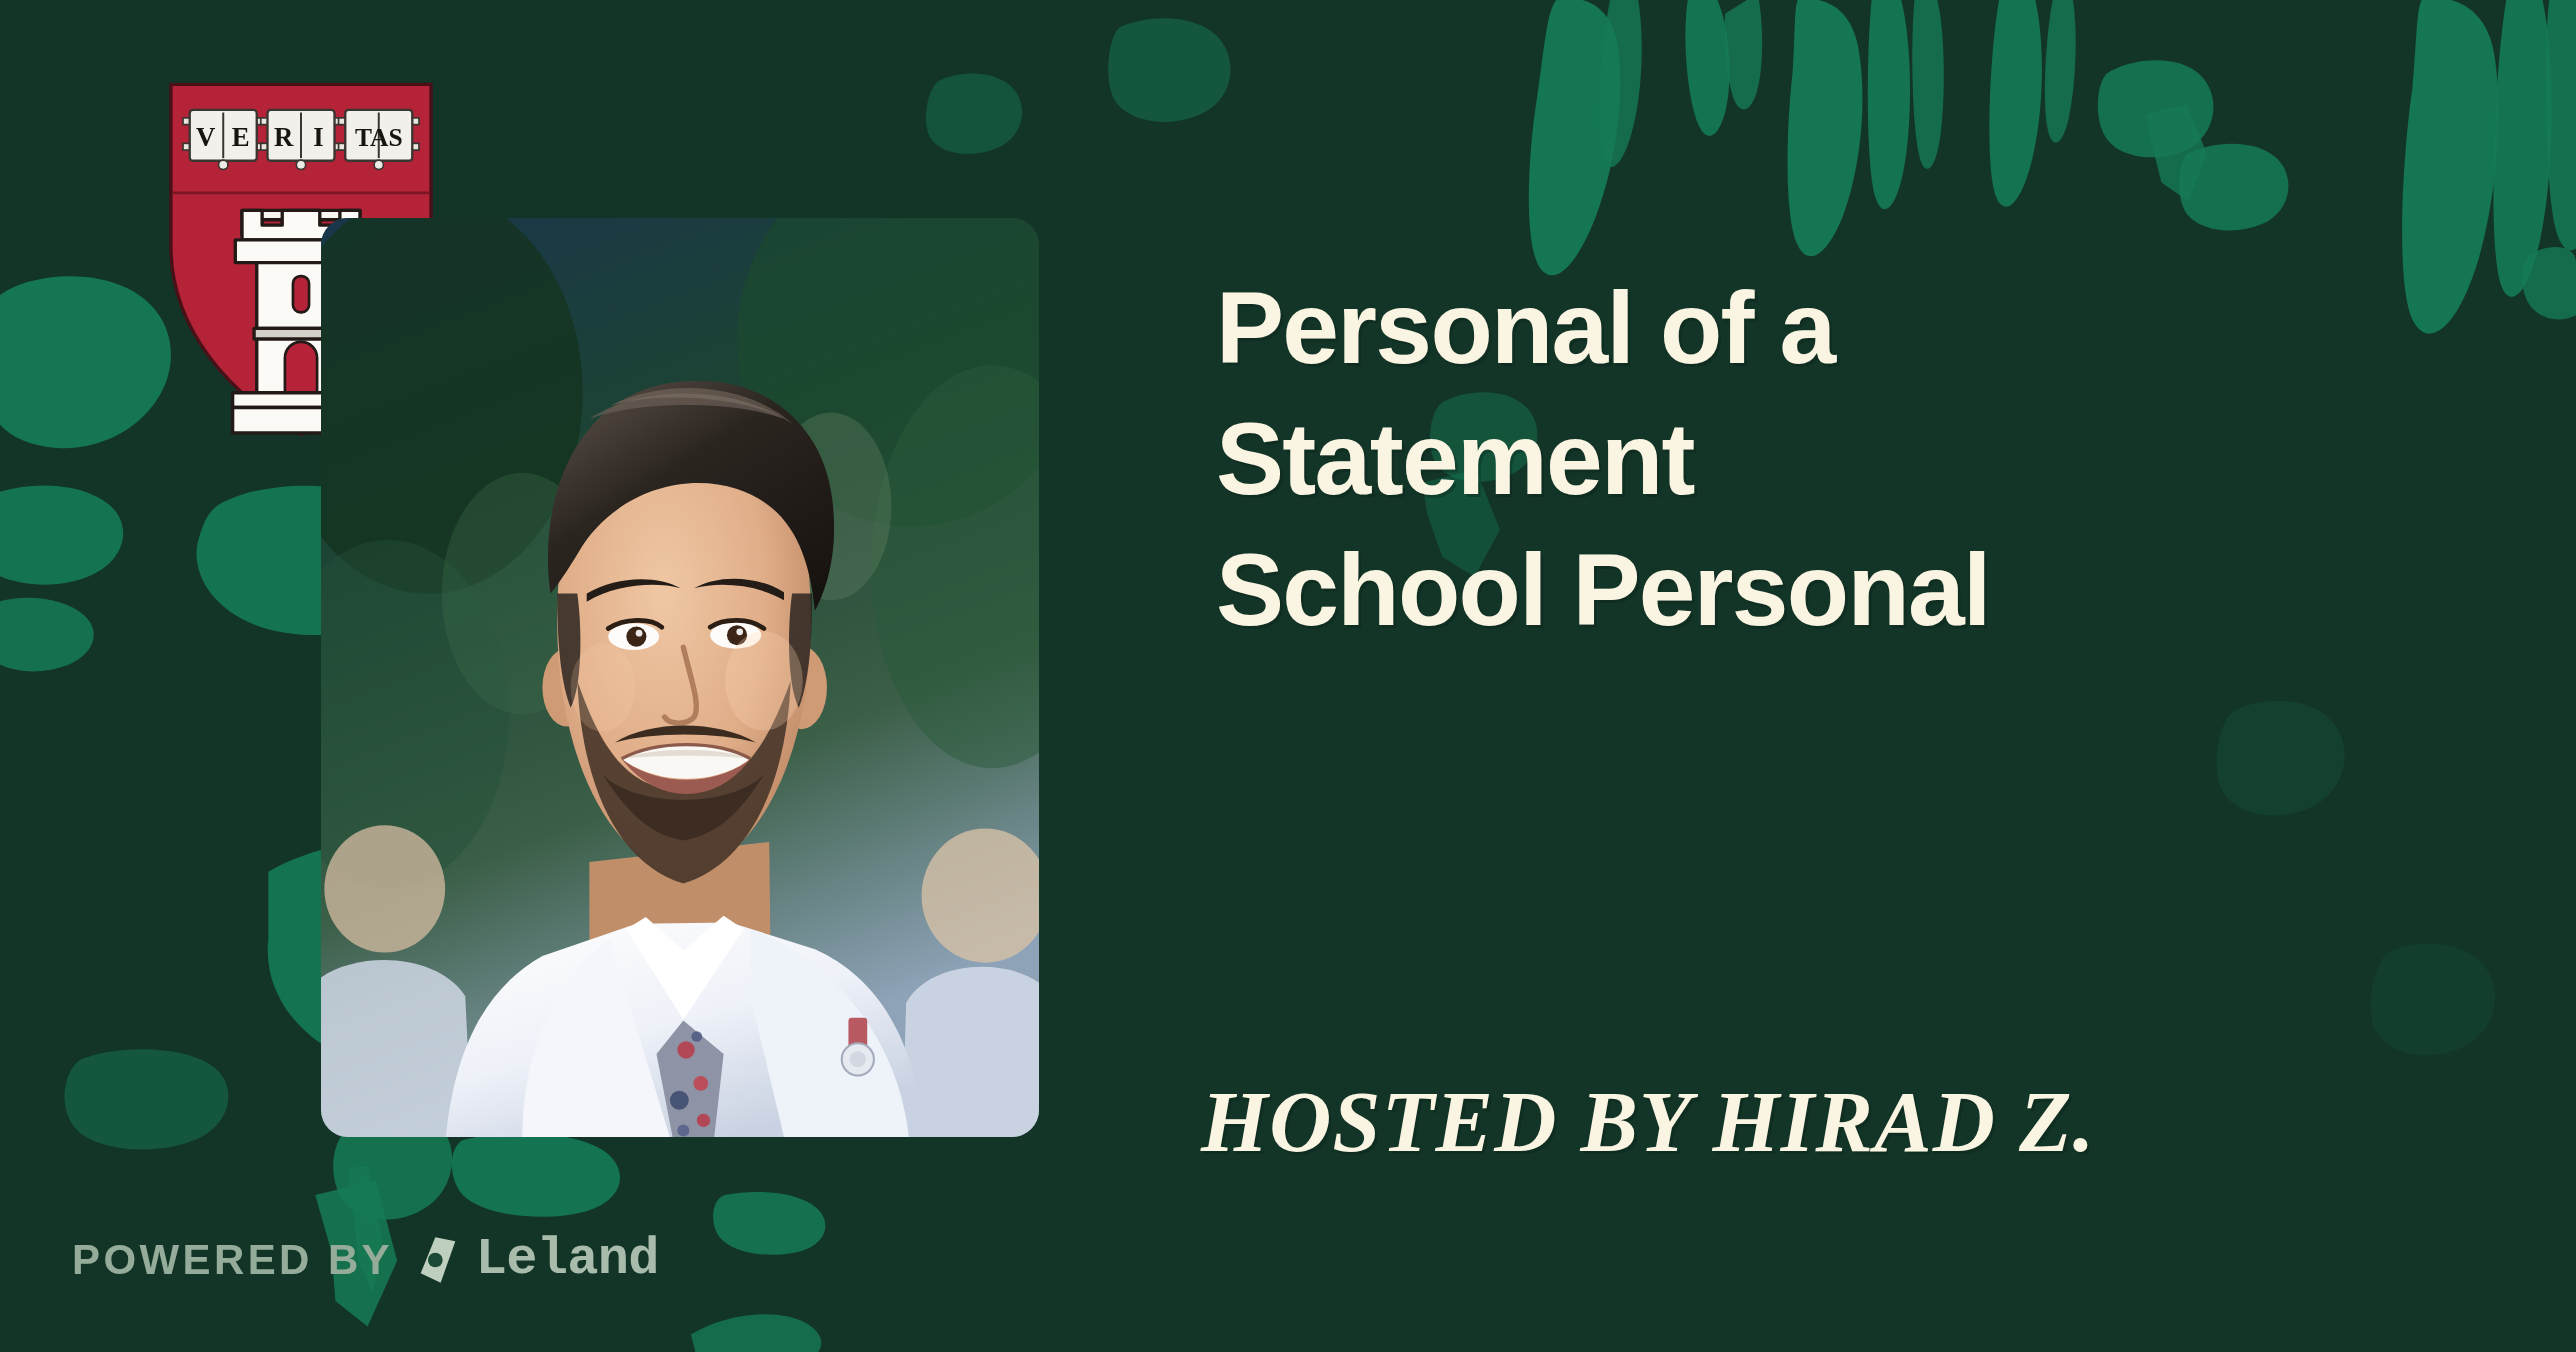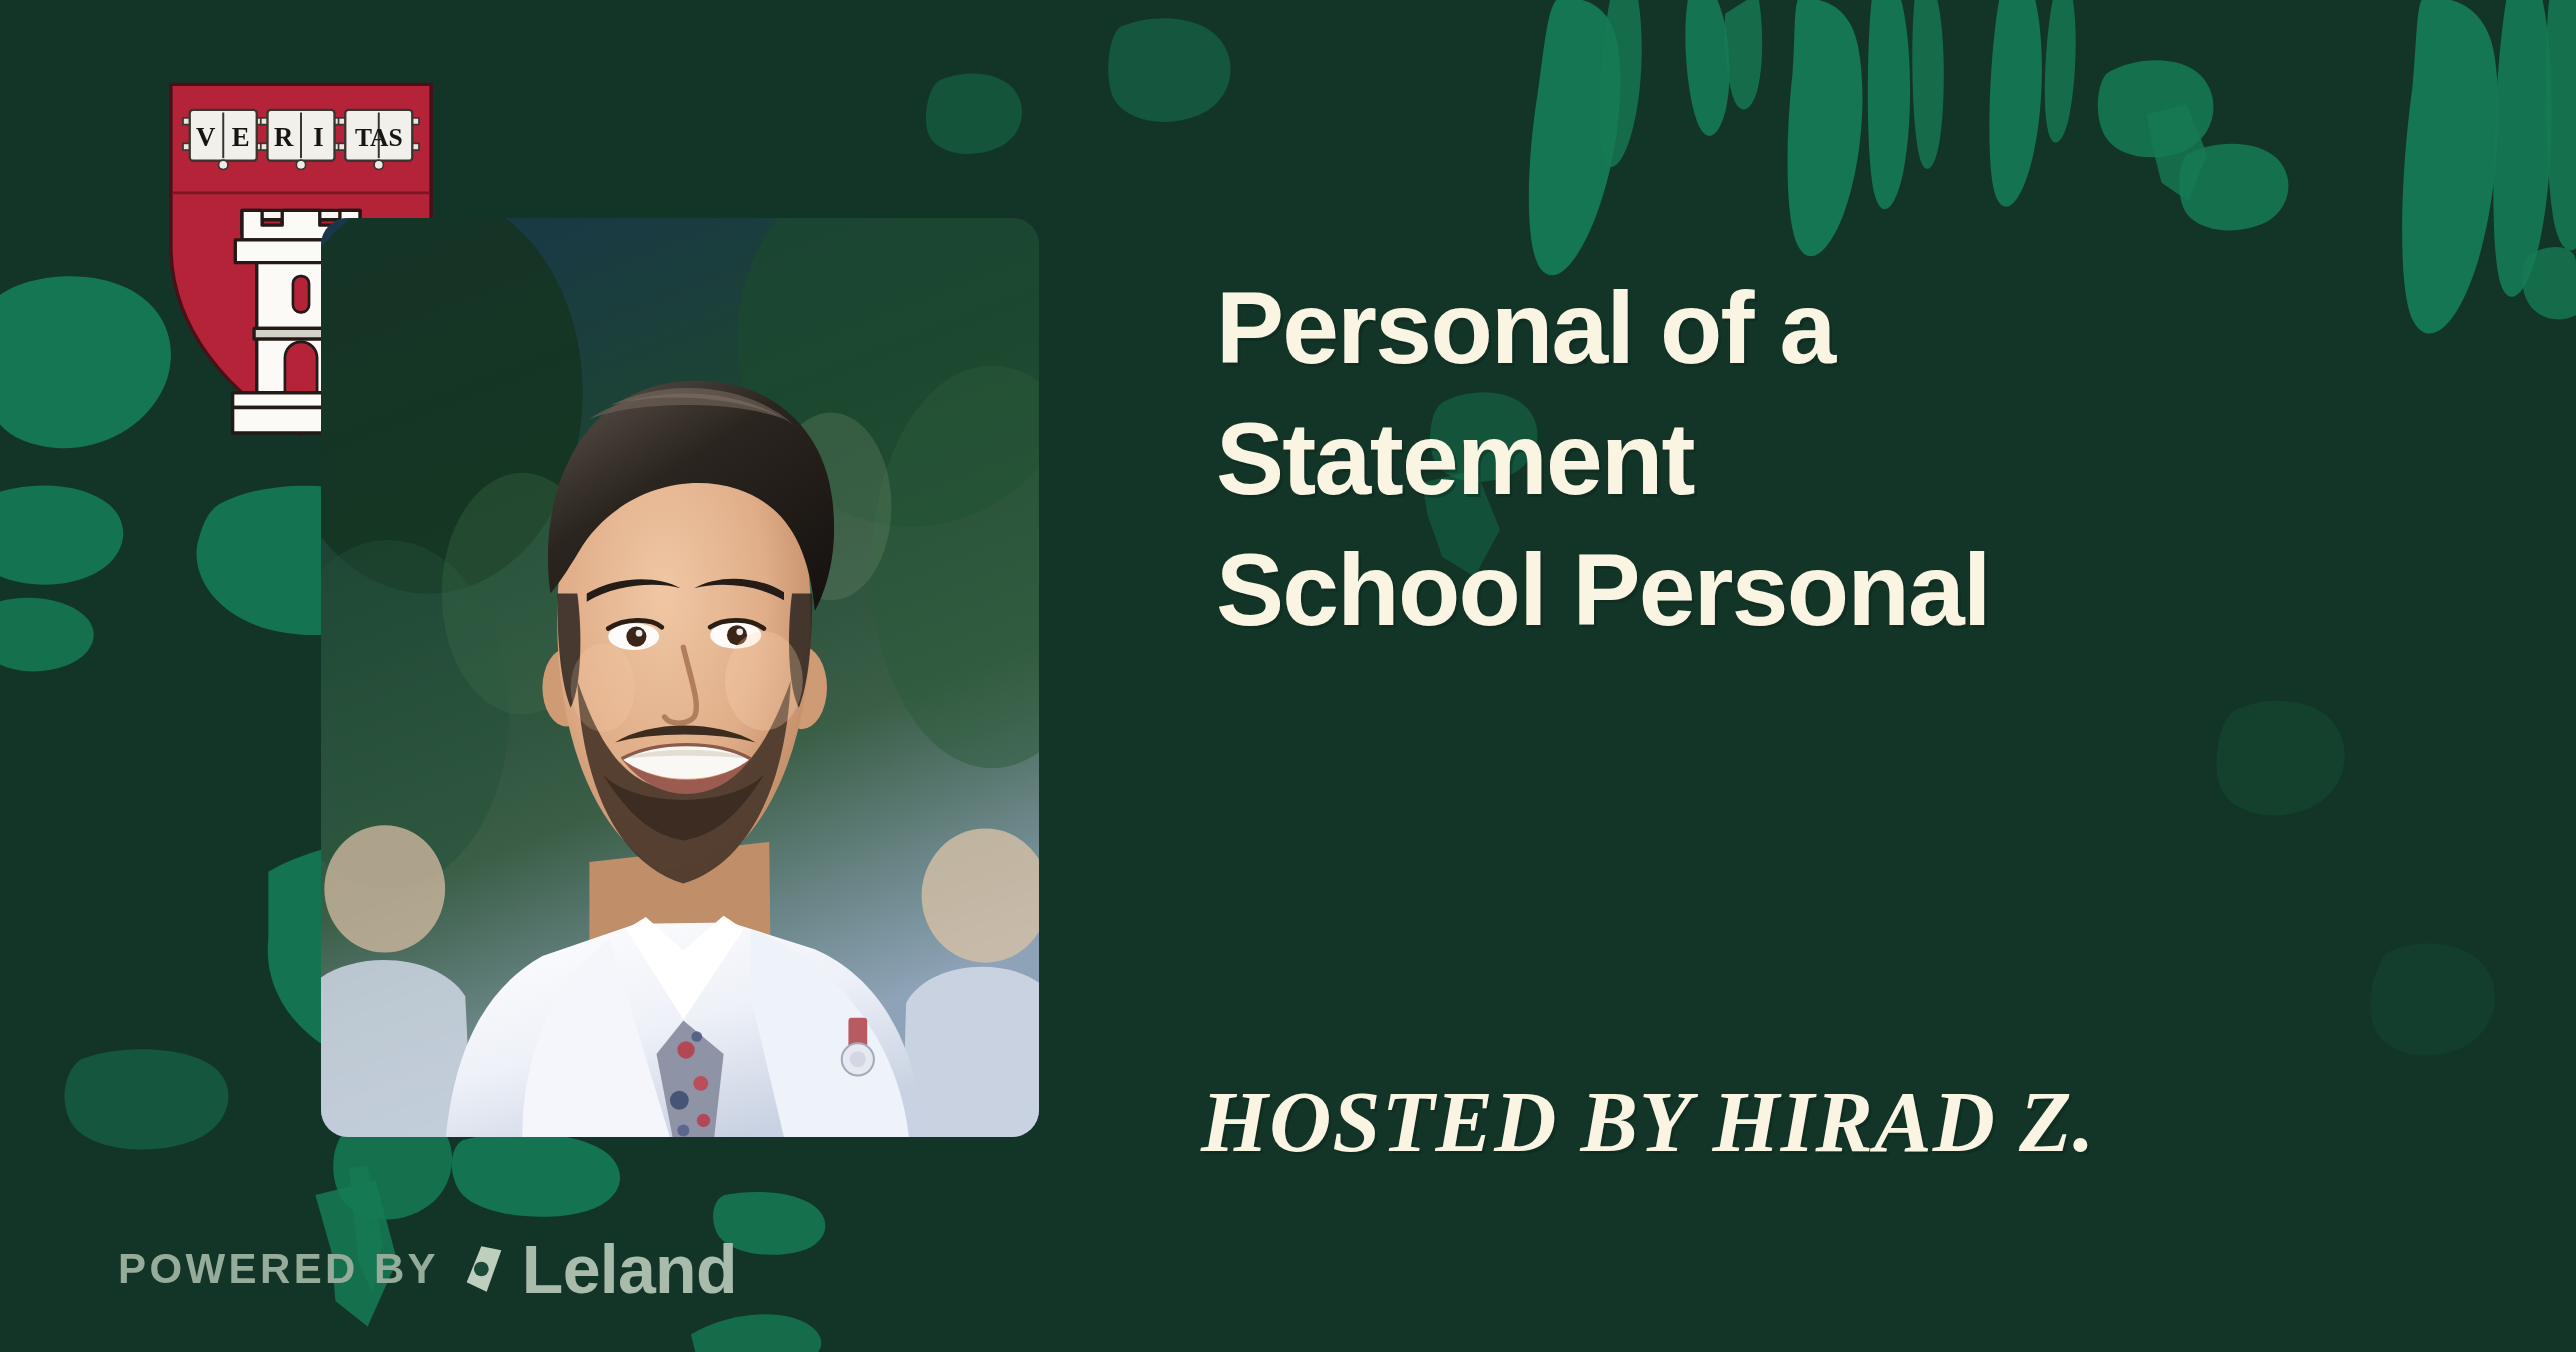--- a/index.html
+++ b/index.html
@@ -94,31 +94,30 @@
     align-items: center;
     gap: 17.4px;
   }
   .powered-by {
     font-family: "Liberation Sans", sans-serif;
     font-weight: 700;
     font-size: 42px;
     letter-spacing: 3.4px;
     color: #96AC9A;
     white-space: nowrap;
-    margin-left: 46px;
   }
   .leland-logo {
     display: flex;
     align-items: center;
     gap: 9.4px;
   }
   .leland-word {
-    font-family: Liberation Sans, sans-serif;
+    font-family: Liberation Mono, monospace;
     font-weight: 700;
-    font-size: 68px;
+    font-size: 52px;
     letter-spacing: -0.7px;
     color: #A9BCAC;
     white-space: nowrap;
   }
 </style>
 </head>
 <body>
 
 <div id="canvas">
 

